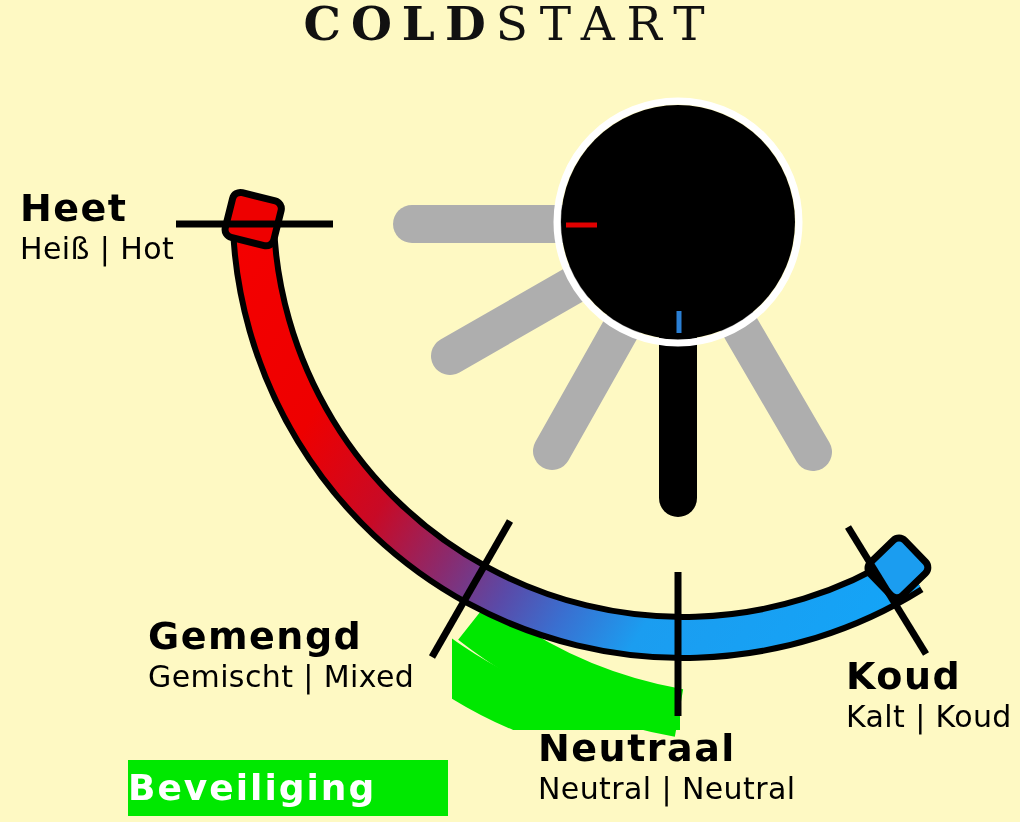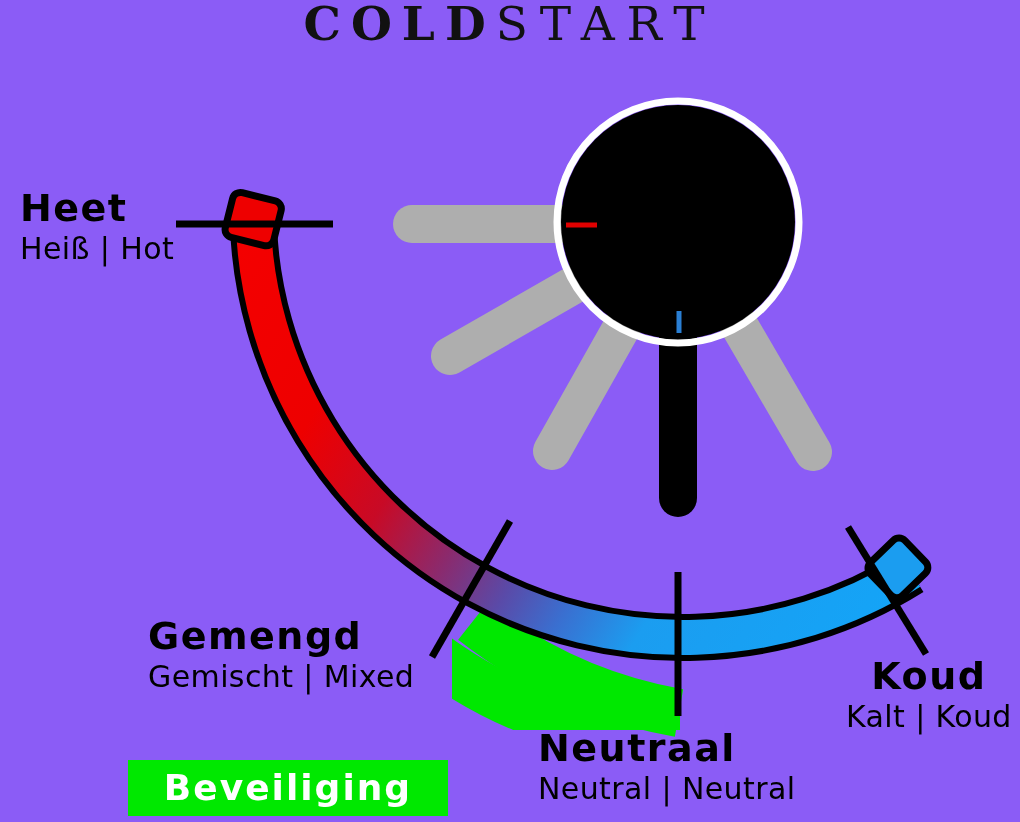--- a/index.html
+++ b/index.html
@@ -1,18 +1,18 @@
 <!DOCTYPE html>
 <html><head>
 <meta charset="utf-8">
 <style>
   html,body{margin:0;padding:0;background:#fff;}
   body{width:1020px;height:822px;overflow:hidden;
        font-family:"DejaVu Sans","Liberation Sans",sans-serif;}
-  #stage{position:relative;width:1020px;height:822px;background:#8b5cf6;}
+  #stage{position:relative;width:1020px;height:822px;background:#fef9c3;}
 
   
   #title{
     position:absolute;left:0;top:-6px;width:1020px;text-align:center;
     font-family:"DejaVu Serif","Liberation Serif",serif;
     font-size:47px;line-height:60px;white-space:nowrap;color:#111;
   }
   #title .bold{font-weight:700;letter-spacing:10px;}
   #title .thin{font-weight:400;letter-spacing:12px;}
 
@@ -24,25 +24,25 @@
   .lbl .main{
     font-weight:700;font-size:38px;line-height:44px;letter-spacing:1.5px;
   }
   .lbl .sub{
     font-weight:400;font-size:30px;line-height:38px;letter-spacing:0.4px;
   }
 
   #lbl-heet{left:20px;top:186px;}
   #lbl-gemengd{left:148px;top:614px;}
   #lbl-neutraal{left:538px;top:726px;}
-  #lbl-koud{left:846px;top:654px;text-align:center;}
+  #lbl-koud{left:846px;top:654px;}
 
   #badge{
     position:absolute;left:128px;top:760px;width:320px;height:56px;
-    background:#00e800;display:flex;align-items:center;justify-content:center;
+    background:#00e800;display:flex;align-items:center;
   }
   #badge .btxt{
     color:#ffffff;font-weight:700;font-size:36px;letter-spacing:2px;line-height:40px;
   }
 </style>
 </head>
 <body>
 
 <div id="stage">
 

